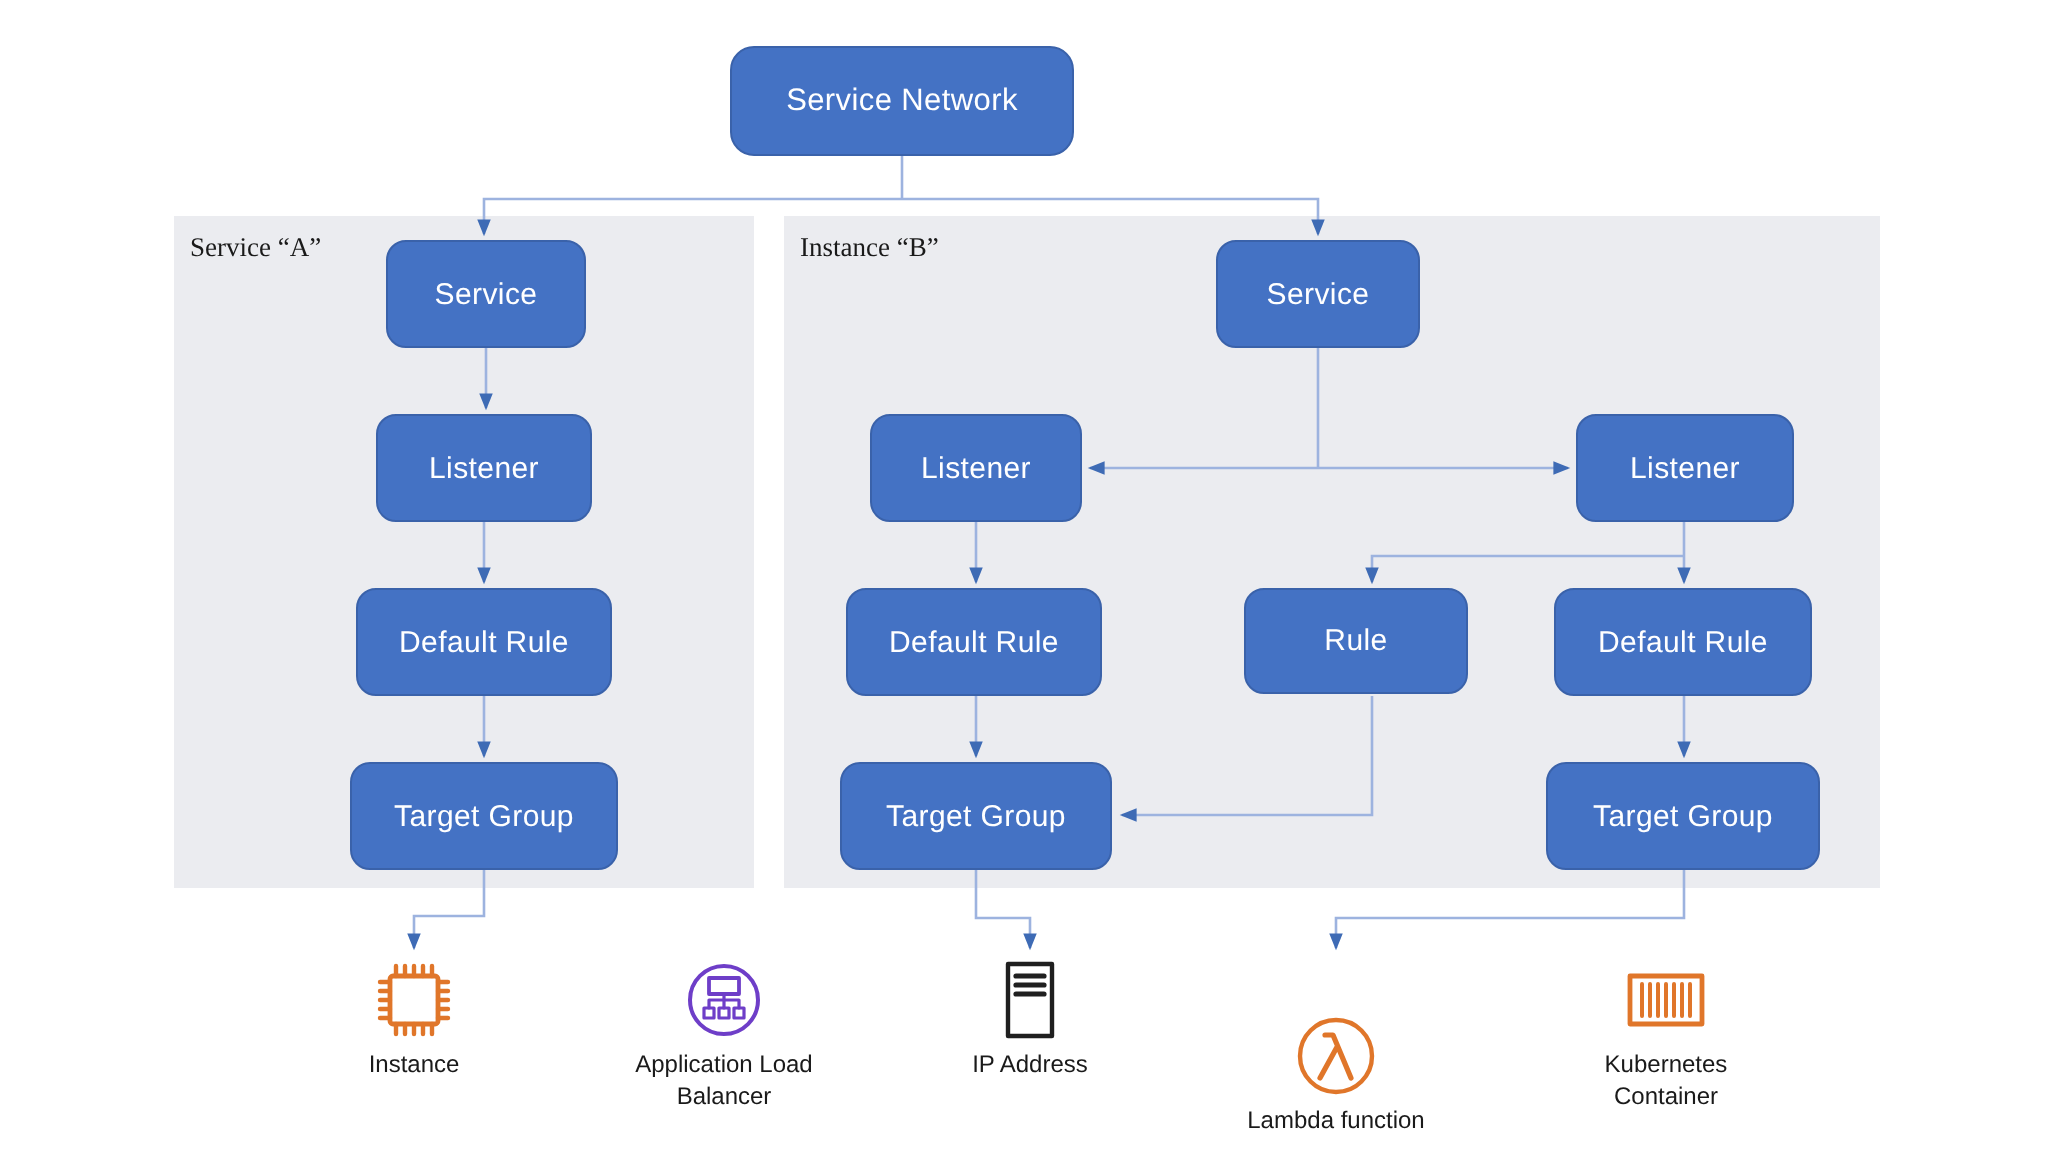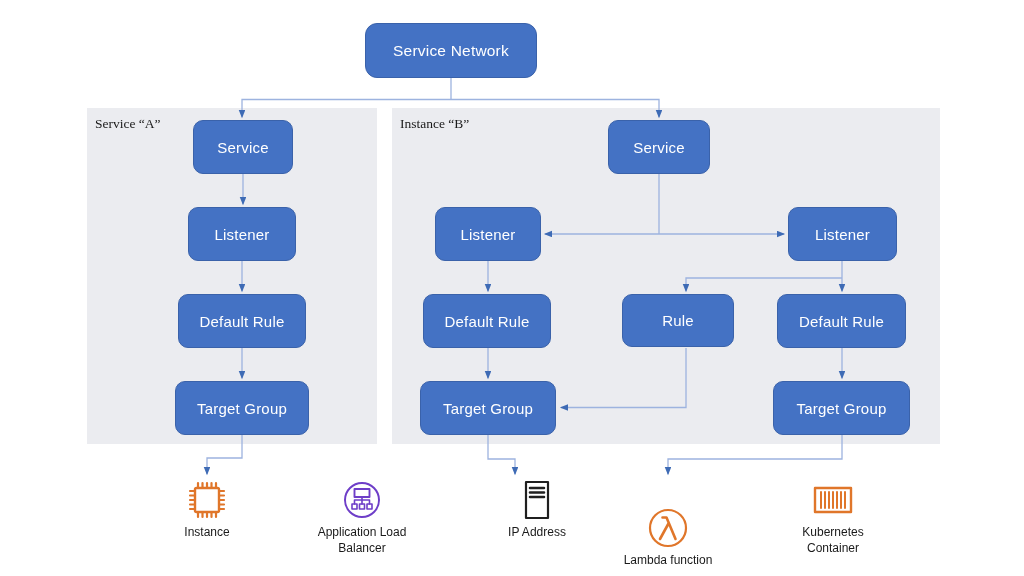--- a/index.html
+++ b/index.html
@@ -125,21 +125,21 @@
       <circle class="ic ic-purple" cx="0" cy="0" r="17" stroke-width="2"></circle>
       <rect class="ic ic-purple" x="-7.5" y="-11" width="15" height="8" stroke-width="1.9"></rect>
       <path class="ic ic-purple" stroke-width="1.6" d="M0,-3 V0 M-7.5,0 H7.5 M-7.5,0 V4 M0,0 V4 M7.5,0 V4"></path>
       <rect class="ic ic-purple" x="-10" y="4" width="5" height="5" stroke-width="1.6"></rect>
       <rect class="ic ic-purple" x="-2.5" y="4" width="5" height="5" stroke-width="1.6"></rect>
       <rect class="ic ic-purple" x="5" y="4" width="5" height="5" stroke-width="1.6"></rect>
     </svg>
     <div class="target-label">Application Load Balancer</div>
   </div>
 
-  <div class="target" style="left:477px;top:478px;width:120px">
+  <div class="target" style="left:455px;top:478px;width:120px">
     <svg class="glyph" width="44" height="44" viewBox="-22 -22 44 44">
       <rect class="ic ic-black" x="-11" y="-18" width="22" height="36" stroke-width="2.2"></rect>
       <path class="ic ic-black" stroke-width="2.6" d="M-7,-12 H7 M-7,-7.5 H7 M-7,-3 H7"></path>
     </svg>
     <div class="target-label">IP Address</div>
   </div>
 
   <div class="target" style="left:598px;top:506px;width:140px">
     <svg class="glyph" width="44" height="44" viewBox="-22 -22 44 44">
       <circle class="ic ic-orange" cx="0" cy="0" r="18" stroke-width="2.2"></circle>

